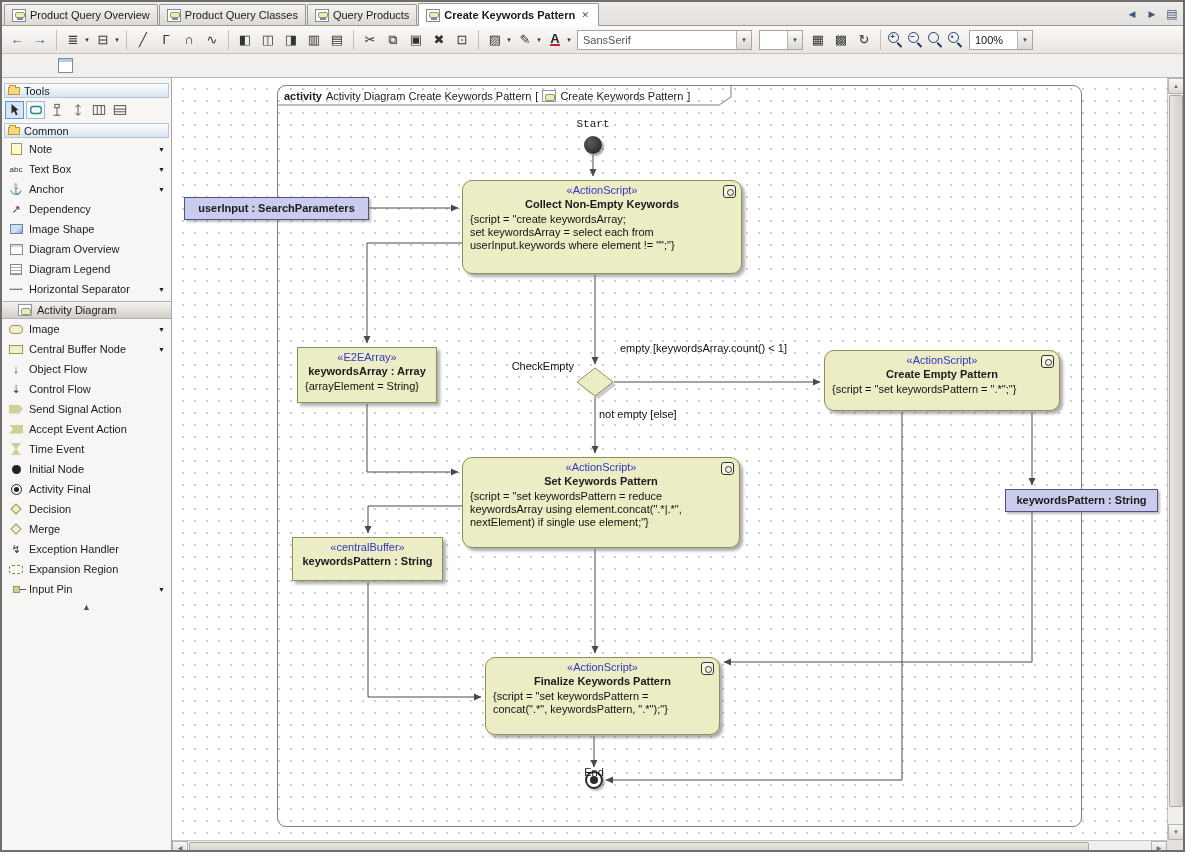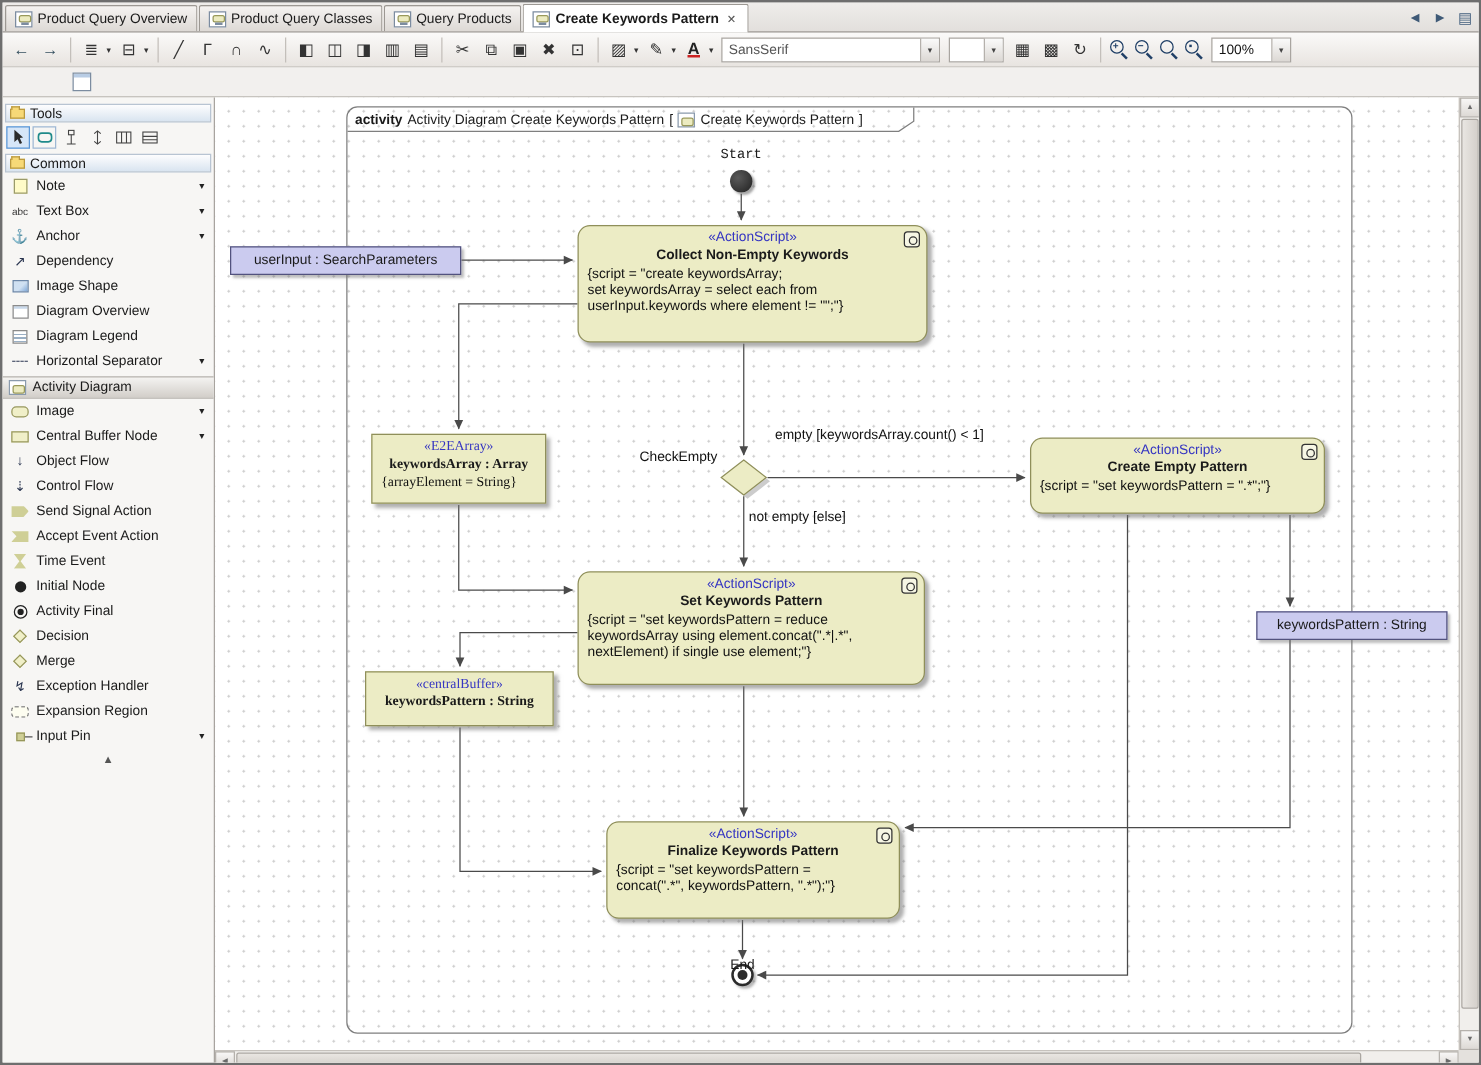--- a/index.html
+++ b/index.html
@@ -44,21 +44,21 @@
   
   .main { display:flex; height:776px; }
   .sidebar { width:170px; flex:none; background:#f7f6f4; border-right:1px solid #a8a49f; padding-top:4px; overflow:hidden; }
   .palhdr { height:15px; margin:1px 2px; background:linear-gradient(#fdfdfe,#d9e4f0); border:1px solid #b8c4d2; display:flex; align-items:center; gap:4px; padding:0 3px; }
   .folder { width:12px; height:8px; background:#f7d977; border:1px solid #b9983f; position:relative; flex:none; }
   .folder::before { content:""; position:absolute; top:-3px; left:0; width:5px; height:2px; background:#f7d977; border:1px solid #b9983f; border-bottom:none; }
   .toolsrow { display:flex; gap:2px; padding:2px 3px 3px 3px; }
   .ttool { width:19px; height:18px; display:flex; align-items:center; justify-content:center; border:1px solid transparent; }
   .ttool.selected { background:#d6e6f8; border:1px solid #5a96d6; }
   .ttool.framed { border:1px solid #9fb8d4; }
-  .secthdr { height:18px; background:linear-gradient(#f4f3f1,#d2cec9); border-top:1px solid #b5b1ac; border-bottom:1px solid #b5b1ac; display:flex; align-items:center; gap:5px; padding:0 5px; margin-top:2px; }
+  .secthdr { height:18px; background:linear-gradient(#f4f3f1,#d2cec9); border-top:1px solid #b5b1ac; border-bottom:1px solid #b5b1ac; display:flex; align-items:center; gap:5px; padding:0 16px; margin-top:2px; }
   .actdiagicon { width:14px; height:12px; background:#fff; border:1px solid #8a9aac; position:relative; flex:none; }
   .actdiagicon::after { content:""; position:absolute; left:2px; top:3px; width:8px; height:5px; background:#ecebc0; border:1px solid #99995a; border-radius:2px; }
   .pitem { height:20px; display:flex; align-items:center; padding:0 4px 0 5px; position:relative; cursor:default; }
   .pic { width:18px; display:flex; align-items:center; justify-content:center; flex:none; margin-right:4px; font-size:11px; color:#2a3550; }
   .plabel { white-space:nowrap; }
   .ddmark { position:absolute; right:6px; font-size:7px; color:#222; }
   .ddmark::after { content:"▼"; }
   .palette-up { text-align:center; color:#555; font-size:9px; padding-top:3px; }
   .palette-up::after { content:"▲"; }
 
@@ -86,27 +86,27 @@
             background-image:radial-gradient(circle,#cdcdcd 0.9px,transparent 1px); background-size:12px 12px; background-position:5px 5px; }
   .edges { position:absolute; left:0; top:0; pointer-events:none; }
   .frame { position:absolute; left:105px; top:7px; width:805px; height:742px; border:1px solid #7f7f7f; border-radius:9px; pointer-events:none; }
   .frametitle { position:absolute; left:112px; top:10px; height:15px; display:flex; align-items:center; gap:4px; white-space:nowrap; }
   .ft-kw { font-weight:bold; }
   .node-label { position:absolute; text-align:center; }
   .startnode { position:absolute; width:18px; height:18px; border-radius:50%; background:radial-gradient(circle at 35% 35%, #5a5a5a, #1f1f1f); box-shadow:2px 2px 2px rgba(90,90,90,.55); }
   .endnode { position:absolute; width:18px; height:18px; border:2px solid #2b2b2b; border-radius:50%; background:#fff; box-shadow:2px 2px 2px rgba(110,110,110,.5); }
   .endnode::after { content:""; position:absolute; inset:3px; background:#2b2b2b; border-radius:50%; }
   .action { position:absolute; background:#ececc5; border:1px solid #8f8f5a; border-radius:10px; box-shadow:3px 3px 3px rgba(110,110,110,.55); text-align:center; padding-top:3px; }
-  .objnode { position:absolute; background:#ececc5; border:1px solid #8f8f5a; box-shadow:3px 3px 3px rgba(110,110,110,.55); text-align:center; padding-top:3px;font-family:Liberation Serif, serif; }
+  .objnode { position:absolute; background:#ececc5; border:1px solid #8f8f5a; box-shadow:3px 3px 3px rgba(110,110,110,.55); text-align:center; padding-top:3px; }
   .stereo { color:#3535c2; font-size:11px; line-height:13px; }
   .ntitle { font-weight:bold; font-size:11px; line-height:14px; margin-bottom:2px; }
   .nbody { text-align:left; padding:0 7px; font-size:11px; line-height:13px; color:#111; }
   .behicon { position:absolute; top:4px; right:5px; width:13px; height:13px; border:1px solid #333; border-radius:3px; background:#f6f6e4; }
   .behicon::after { content:""; position:absolute; left:3px; top:3px; width:5px; height:5px; border:1px solid #333; border-radius:50%; }
-  .pin { position:absolute; background:#cbcbef; border:1px solid #52527e; font-weight:normal; text-align:center; height:23px; line-height:21px; box-shadow:2px 2px 2px rgba(110,110,110,.45); white-space:nowrap; }
+  .pin { position:absolute; background:#cbcbef; border:1px solid #52527e; font-weight:bold; text-align:center; height:23px; line-height:21px; box-shadow:2px 2px 2px rgba(110,110,110,.45); white-space:nowrap; }
   .edgelabel { position:absolute; white-space:nowrap; color:#111; }
 
   
   .vscroll { position:absolute; left:995px; top:0; width:16px; height:762px; background:#f1efec; border-left:1px solid #c6c2bd; }
   .hscroll { position:absolute; left:0; top:762px; width:995px; height:14px; background:#f1efec; border-top:1px solid #c6c2bd; }
   .sbtn { position:absolute; background:linear-gradient(#f8f7f6,#ddd9d5); border:1px solid #b5b1ac; display:flex; align-items:center; justify-content:center; font-size:6px; color:#6a6a6a; }
   .sb-up { left:0; top:0; width:16px; height:16px; } .sb-up::after { content:"▲"; }
   .sb-dn { left:0; top:746px; width:16px; height:16px; } .sb-dn::after { content:"▼"; }
   .sb-lf { left:0; top:0; width:16px; height:13px; } .sb-lf::after { content:"◀"; }
   .sb-rt { left:979px; top:0; width:16px; height:13px; } .sb-rt::after { content:"▶"; }

